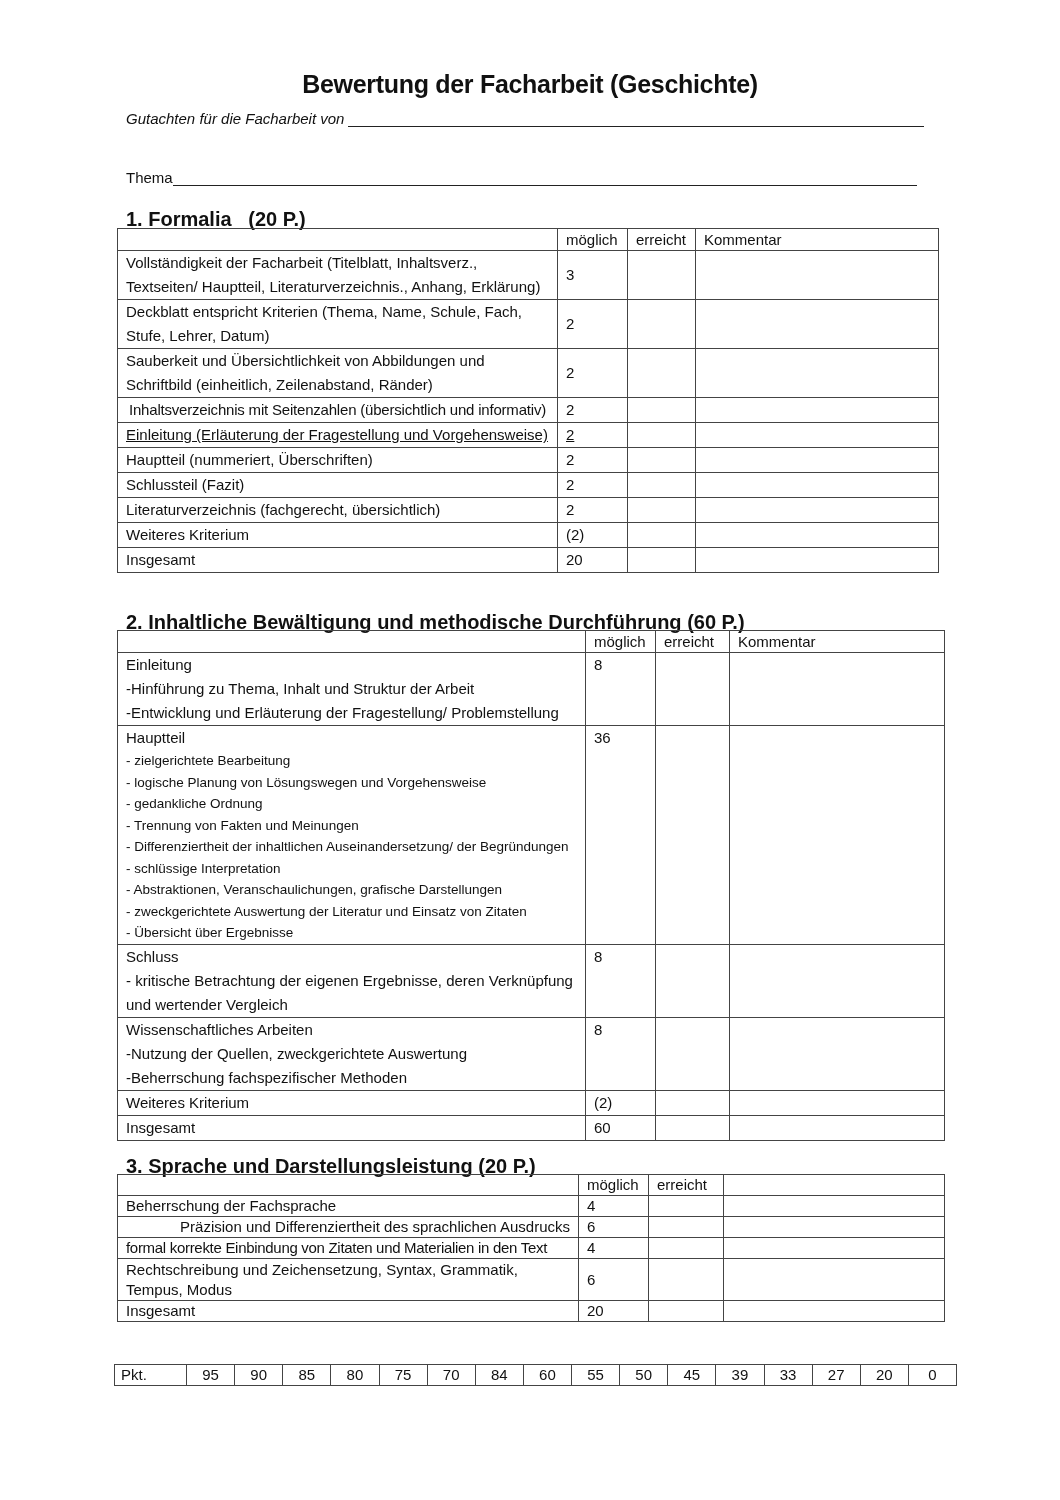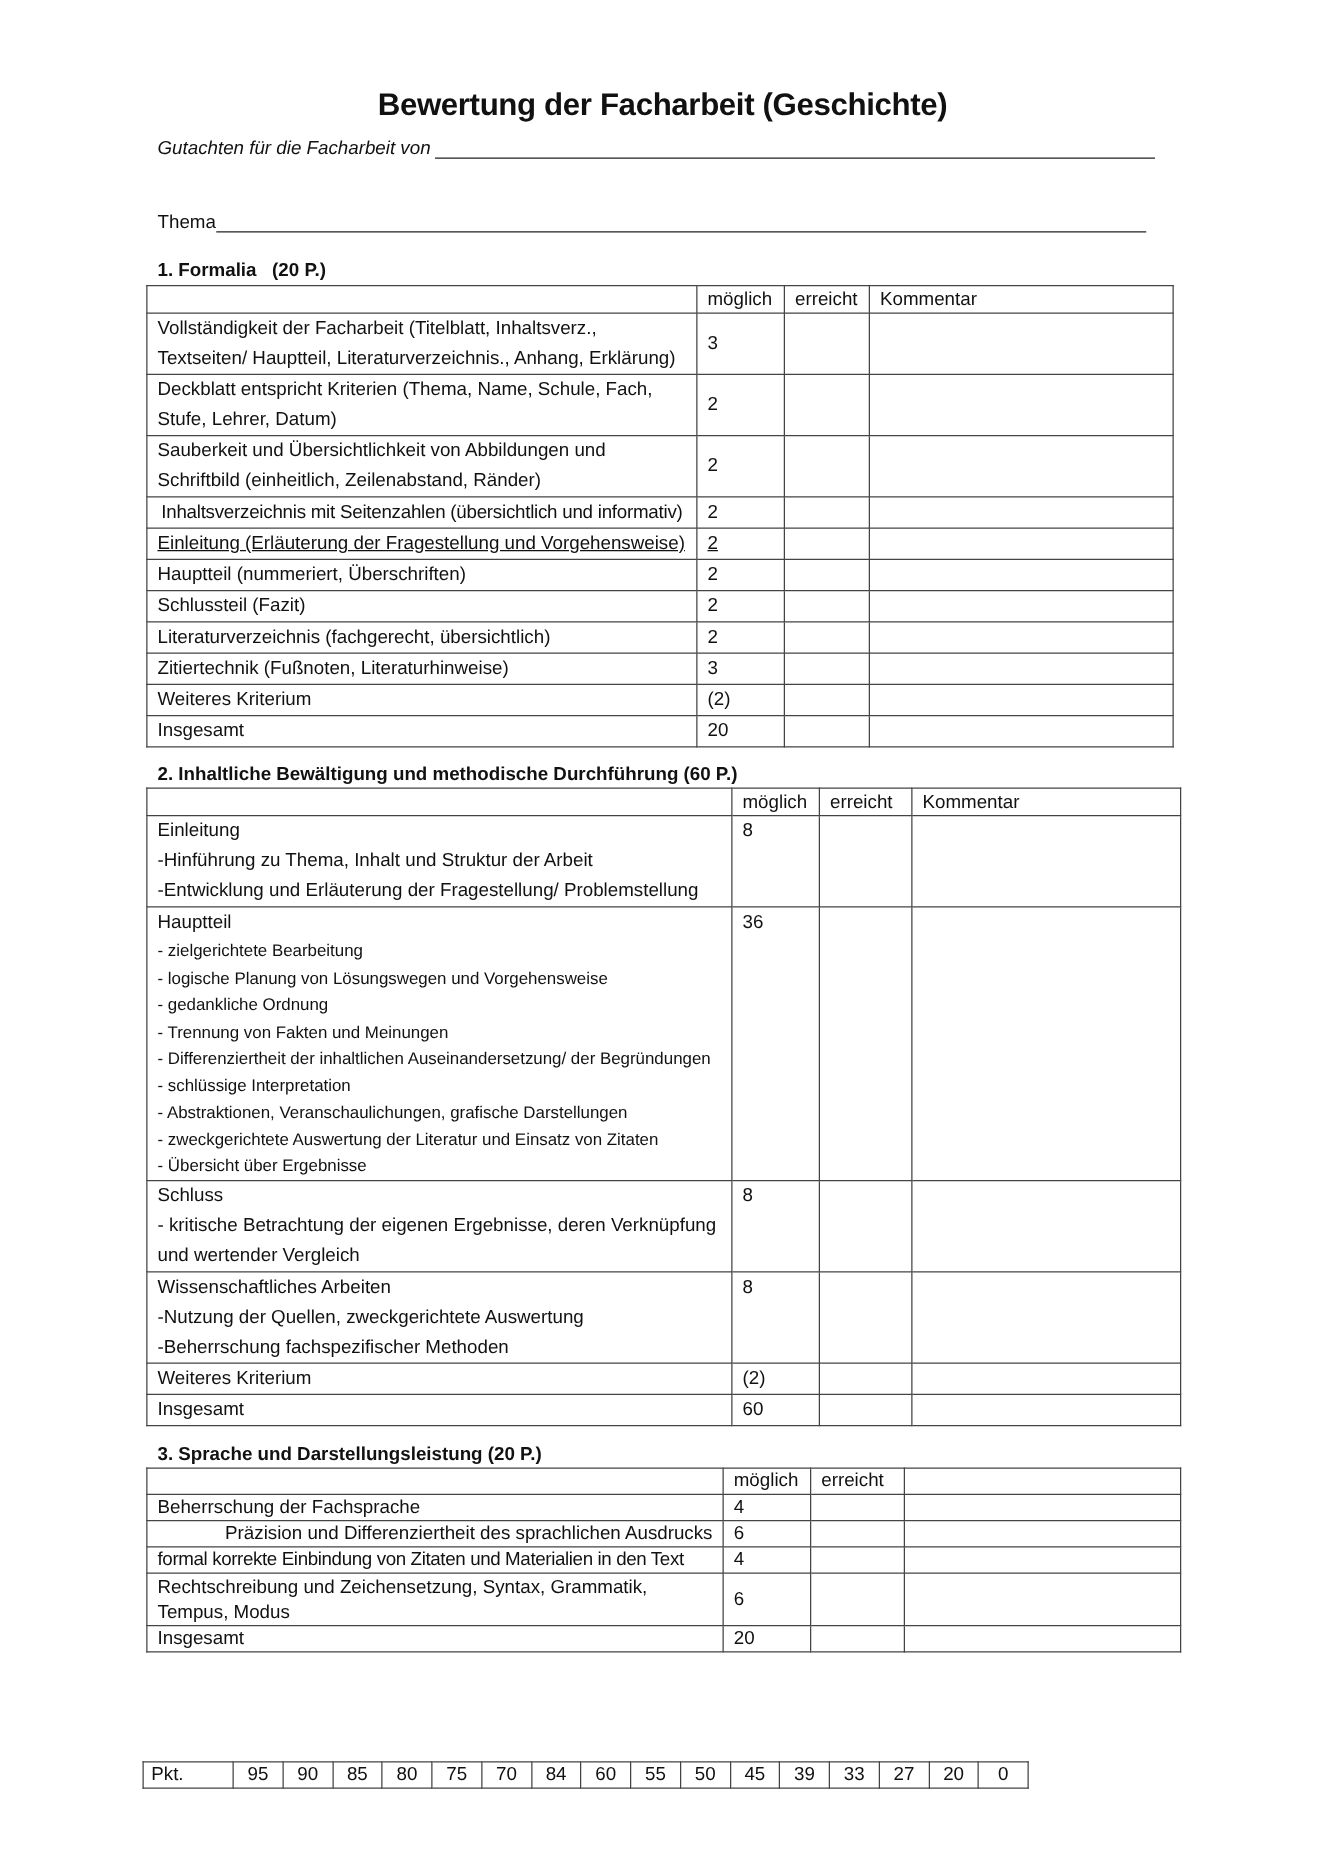--- a/index.html
+++ b/index.html
@@ -2,21 +2,21 @@
 <html><head>
 <meta charset="utf-8">
 <style>
   html, body { margin:0; padding:0; background:#ffffff; }
   body { width:1060px; height:1500px; position:relative; overflow:hidden;
          font-family:"Liberation Sans", sans-serif; color:#111; }
   .title { position:absolute; left:0; width:1060px; top:70px; text-align:center;
            font-size:25px; font-weight:bold; letter-spacing:-0.3px; }
   .fieldline { position:absolute; left:126px; font-size:15px; display:flex; align-items:flex-end; }
   .fieldline .line { border-bottom:1px solid #222; height:17px; margin-left:4px; }
-  .section-heading { position:absolute; left:126px; font-size:15px; font-weight:bold; }
+  .section-heading { position:absolute; left:126px; font-size:20px; font-weight:bold; }
   table { position:absolute; border-collapse:collapse; font-size:15px; table-layout:fixed; }
   td { border:1px solid #444; padding:0 8px; vertical-align:middle; line-height:24px; }
   td.top { vertical-align:top; }
   .small { font-size:13.5px; line-height:21.5px; }
   .g td { padding:0; text-align:center; line-height:20px; font-size:15px; }
   .g td.lbl { text-align:left; padding-left:6px; }
 </style>
 </head>
 <body>
 
@@ -84,26 +84,20 @@
   </tr>
   <tr style="height:24px;">
     <td>Schlussteil (Fazit)</td>
     <td>2</td>
     <td></td>
     <td></td>
   </tr>
   <tr style="height:24px;">
     <td>Literaturverzeichnis (fachgerecht, übersichtlich)</td>
     <td>2</td>
-    <td></td>
-    <td></td>
-  </tr>
-  <tr style="height:24px;">
-    <td>Zitiertechnik (Fußnoten, Literaturhinweise)</td>
-    <td>3</td>
     <td></td>
     <td></td>
   </tr>
   <tr style="height:24px;">
     <td>Weiteres Kriterium</td>
     <td>(2)</td>
     <td></td>
     <td></td>
   </tr>
   <tr style="height:24px;">
@@ -233,21 +227,21 @@
   </tr>
   <tr style="height:21px;">
     <td style="line-height:20px;">Insgesamt</td>
     <td style="line-height:20px;">20</td>
     <td></td>
     <td></td>
   </tr>
 </tbody>
   </table>
 
-<table class="g" style="left:114px; top:1364px; width:709px;margin-top:45px;">
+<table class="g" style="left:114px; top:1364px; width:843px;">
   <colgroup>
     <col style="width:72px">
     <col>
       <col>
       <col>
       <col>
       <col>
       <col>
       <col>
       <col>

